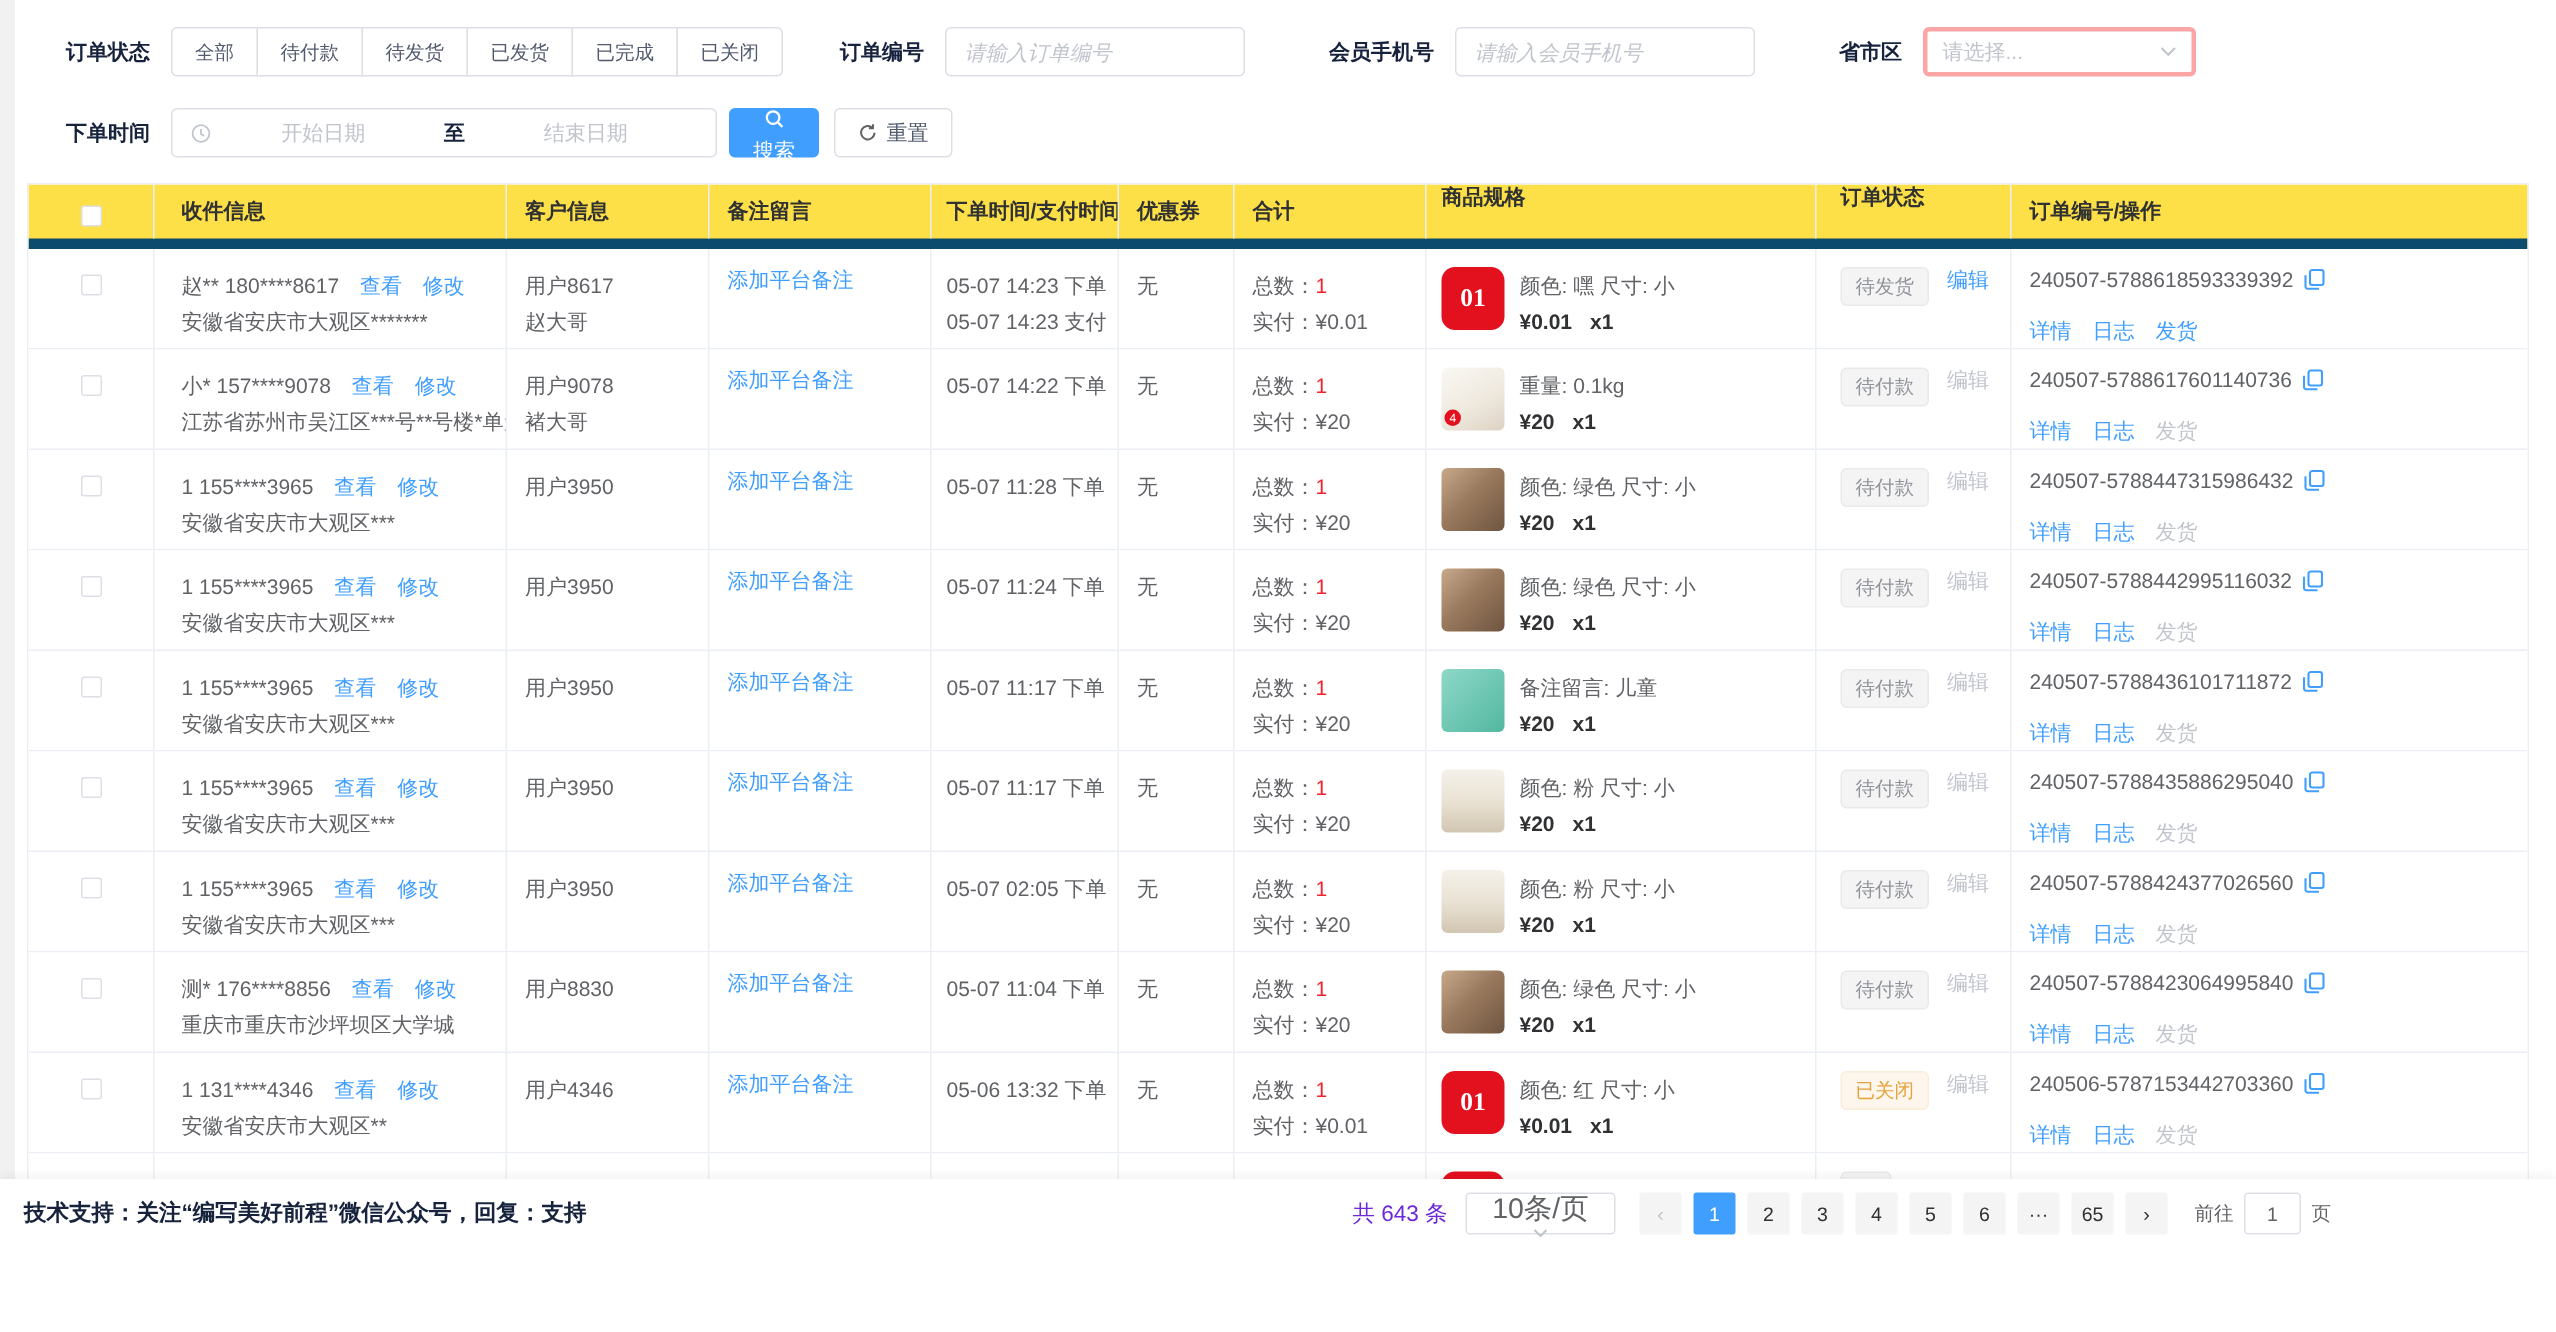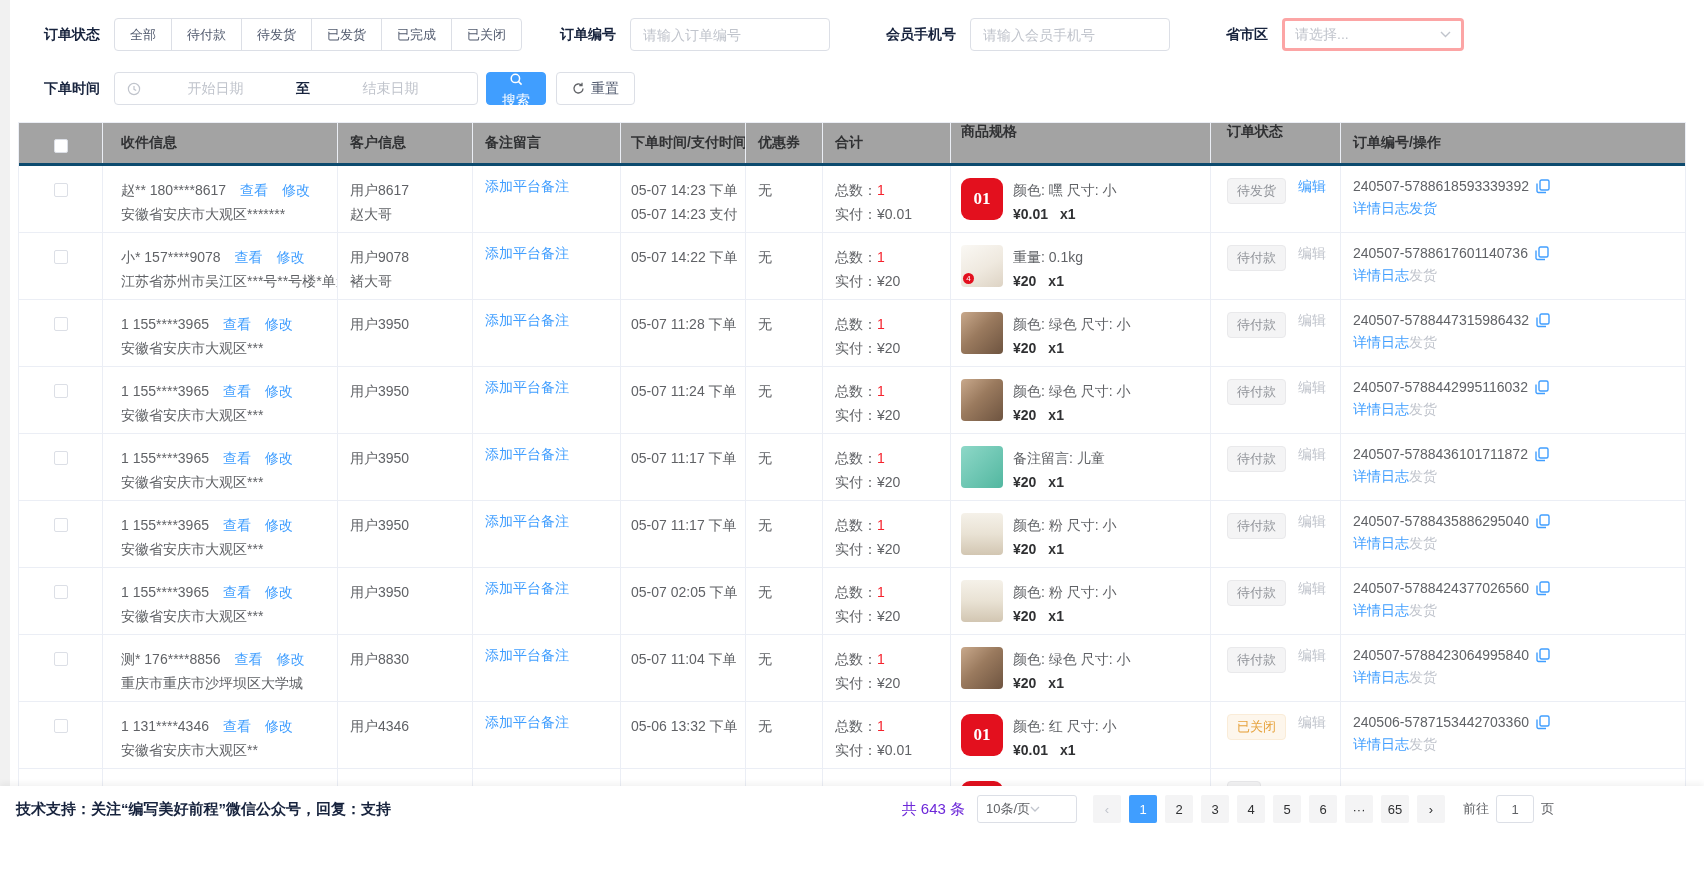--- a/index.html
+++ b/index.html
@@ -21,20 +21,21 @@
     padding:0 15px; height:33px; line-height:31px; border:1px solid #dcdfe6;
     background:#fff; color:#515a6e; font-size:13px; cursor:pointer; margin-left:-1px;
     white-space:nowrap;
   }
   .tab:first-child { border-radius:4px 0 0 4px; margin-left:0; }
   .tab:last-child { border-radius:0 4px 4px 0; }
   .text-input {
     width:200px; height:33px; border:1px solid #dcdfe6; border-radius:4px;
     padding:0 12px; font-size:14px; color:#606266; outline:none;
     font-family:"Liberation Sans","DejaVu Sans",sans-serif;
+    font-style:italic;
   }
   .text-input::placeholder { color:#c0c4cc; }
   .gap-lg { margin-left:38px; }
   .gap-xl { margin-left:56px; }
   .select-box {
     width:182px; height:33px; border:3px solid #fca5a5; border-radius:4px;
     display:flex; align-items:center; justify-content:space-between;
     padding:0 10px; cursor:pointer; background:#fff;
   }
   .placeholder { color:#c0c4cc; }
@@ -50,21 +51,21 @@
     background:#fff; color:#515a6e; white-space:nowrap;
   }
   .btn-primary { background:#409eff; border-color:#409eff; color:#fff;flex-direction:column; }
   .ml8 { margin-left:8px; } .ml10 { margin-left:10px; }
 
   
   .table-wrap {
     margin:17px 18px 0; border:1px solid #ebeef5; border-bottom:none;
     height:664px; overflow:hidden; background:#fff;
   }
-  .thead { display:flex; background:#a3a3a3; height:43px; border-bottom:3px solid #0c4a6e; }
+  .thead { display:flex; background:#fde047; height:43px; border-bottom:7px solid #0c4a6e; }
   .hcell {
     display:flex; align-items:center; font-weight:700; color:#303133;
     border-right:1px solid #ebeef5; padding:0 12px; overflow:hidden; white-space:nowrap;
   }
   .hcell:last-child { border-right:none; }
   .trow { display:flex; height:67px; border-bottom:1px solid #ebeef5; background:#fff; }
   .cell {
     padding:12px 12px 0; border-right:1px solid #ebeef5; overflow:hidden;
     font-size:14px; color:#606266; white-space:nowrap;
   }
@@ -103,36 +104,36 @@
   .img-shelf::after {
     content:"4"; position:absolute; left:2px; bottom:3px; background:#e3101e; color:#fff;
     font-size:8px; width:11px; height:11px; line-height:11px; text-align:center; border-radius:50%;
   }
   .img-person  { background:linear-gradient(135deg,#c9a98c 0%,#9a7a5e 45%,#6e5440 100%); }
   .img-teal    { background:linear-gradient(135deg,#8ed8c8 0%,#52b7a0 100%); }
   .img-hangers { background:linear-gradient(180deg,#f5f1e9 0%,#e9e2d4 50%,#d2c6b2 100%); }
   .pinfo .price b { color:#303133; font-weight:700; }
   .pinfo .qty { color:#303133; font-weight:700; margin-left:12px; }
   .orderno { display:flex; align-items:center; gap:7px; color:#606266; }
-  .ops { margin-top:6px; display:flex; }
+  .ops { margin-top:18px; display:flex; gap:14px; }
   .trow.partial { border-bottom:none; }
 
   
   .footer {
     position:absolute; left:0; bottom:0; width:1704px; height:102px; background:#fff;
     box-shadow:0 -3px 6px rgba(0,0,0,0.05); padding:9px 150px 0 16px;
     display:flex; align-items:flex-start;
   }
   .support { font-weight:700; color:#17233d; font-size:15px; line-height:28px; }
   .pagination { margin-left:auto; display:flex; align-items:center; gap:8px; }
   .ptotal { color:#6d28d9; font-size:15px; margin-right:4px; }
   .psize {
     width:100px; height:28px; border:1px solid #dcdfe6; border-radius:3px;
-    display:flex; align-items:center; justify-content:flex-start; padding:0 8px;
-    color:#606266; font-size:13px; cursor:pointer; margin-right:8px; background:#fff;
+    display:flex; align-items:center; justify-content:center; padding:0 8px;
+    color:#606266; font-size:19px; cursor:pointer; margin-right:8px; background:#fff;flex-direction:column;
   }
   .pbtn {
     min-width:28px; height:28px; border-radius:2px; background:#f4f4f5; color:#303133;
     font-size:13px; display:flex; align-items:center; justify-content:center;
     padding:0 4px; cursor:pointer; user-select:none;
   }
   .pbtn.active { background:#409eff; color:#fff; }
   .pbtn.prev { color:#c0c4cc; }
   .goto { display:flex; align-items:center; gap:7px; color:#606266; font-size:13px; margin-left:10px; }
   .goto input {

